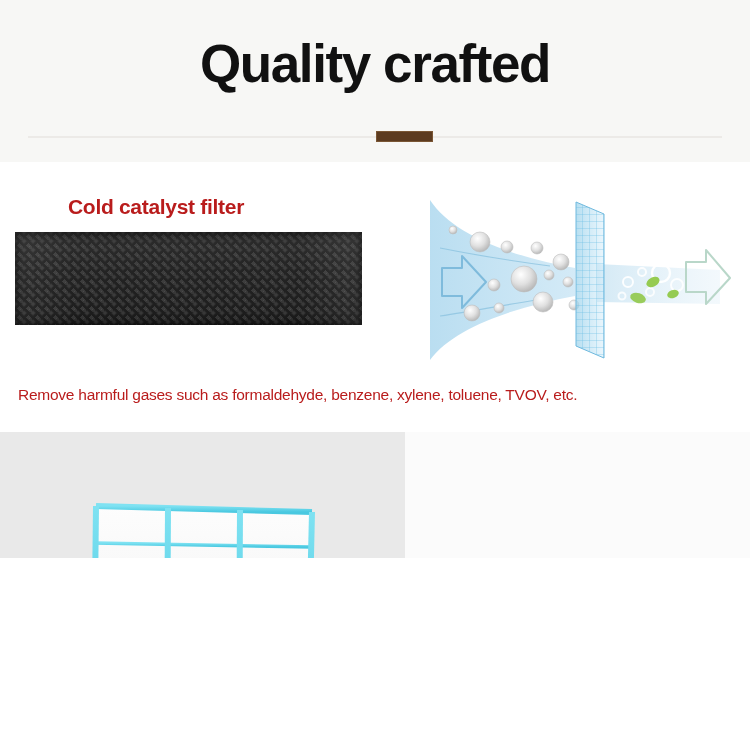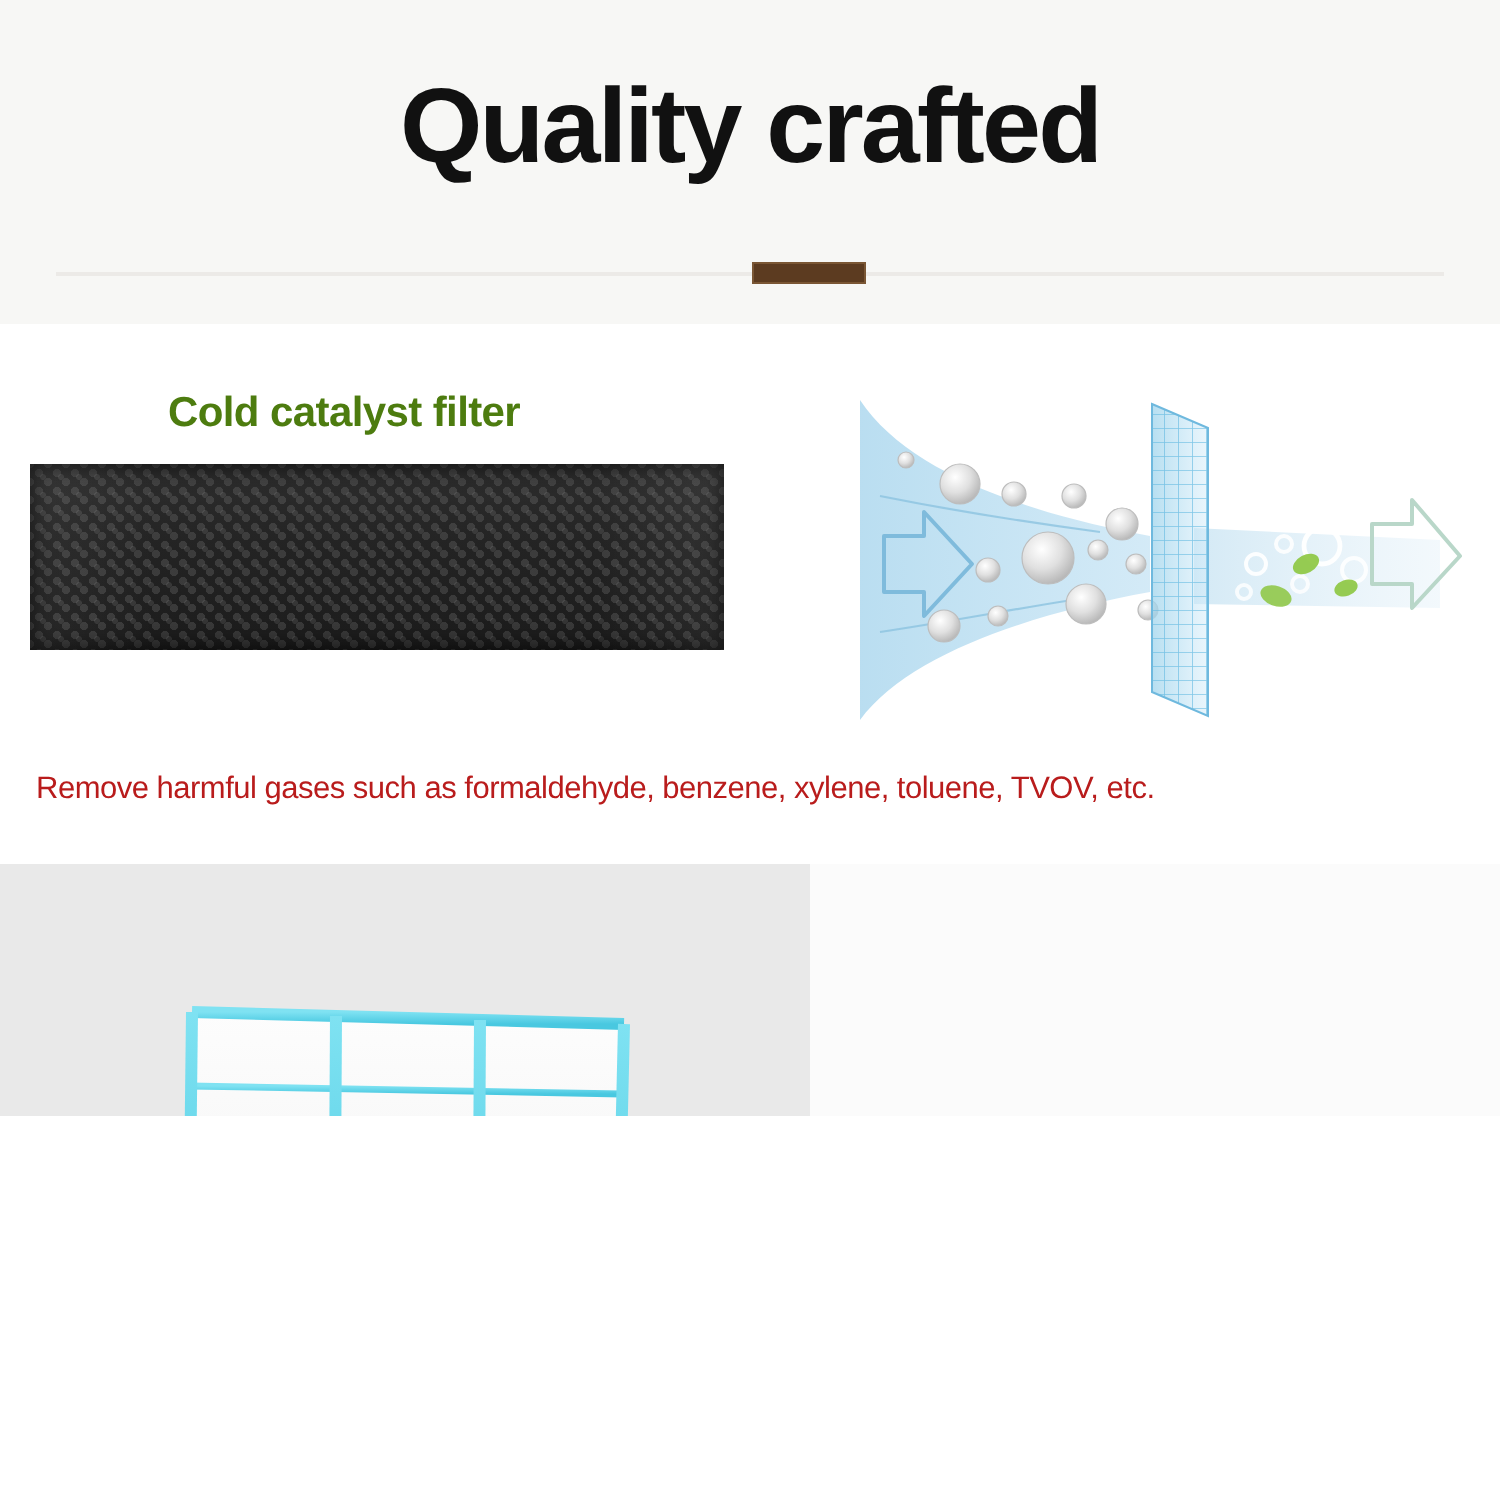--- a/index.html
+++ b/index.html
@@ -38,22 +38,22 @@
     border:1px solid #7a5634;
     box-sizing:border-box;
   }
 
   
   .sec1{
     position:absolute;left:0;top:162px;width:750px;height:270px;
     background:#ffffff;
   }
   .sec1-title{
-    position:absolute;left:84px;top:33px;
-    font-size:21px;font-weight:bold;color:#4d7c0f;
+    position:absolute;left:68px;top:33px;
+    font-size:21px;font-weight:bold;color:#b91c1c;
     letter-spacing:-0.3px;white-space:nowrap;
   }
   .honeycomb{
     position:absolute;left:15px;top:70px;width:347px;height:93px;
     background:
       radial-gradient(circle at 50% 50%, rgba(120,120,120,.30) 0 32%, rgba(0,0,0,0) 34%) 0 0/9px 9px,
       radial-gradient(circle at 50% 50%, rgba(120,120,120,.30) 0 32%, rgba(0,0,0,0) 34%) 4.5px 4.5px/9px 9px,
       radial-gradient(circle at 50% 50%, rgba(255,255,255,.10) 0 22%, rgba(0,0,0,0) 24%) 2px 2px/9px 9px,
       linear-gradient(180deg,#2e2e2e 0%,#232323 45%,#1c1c1c 100%);
     box-shadow:inset 0 0 12px rgba(0,0,0,.85);

